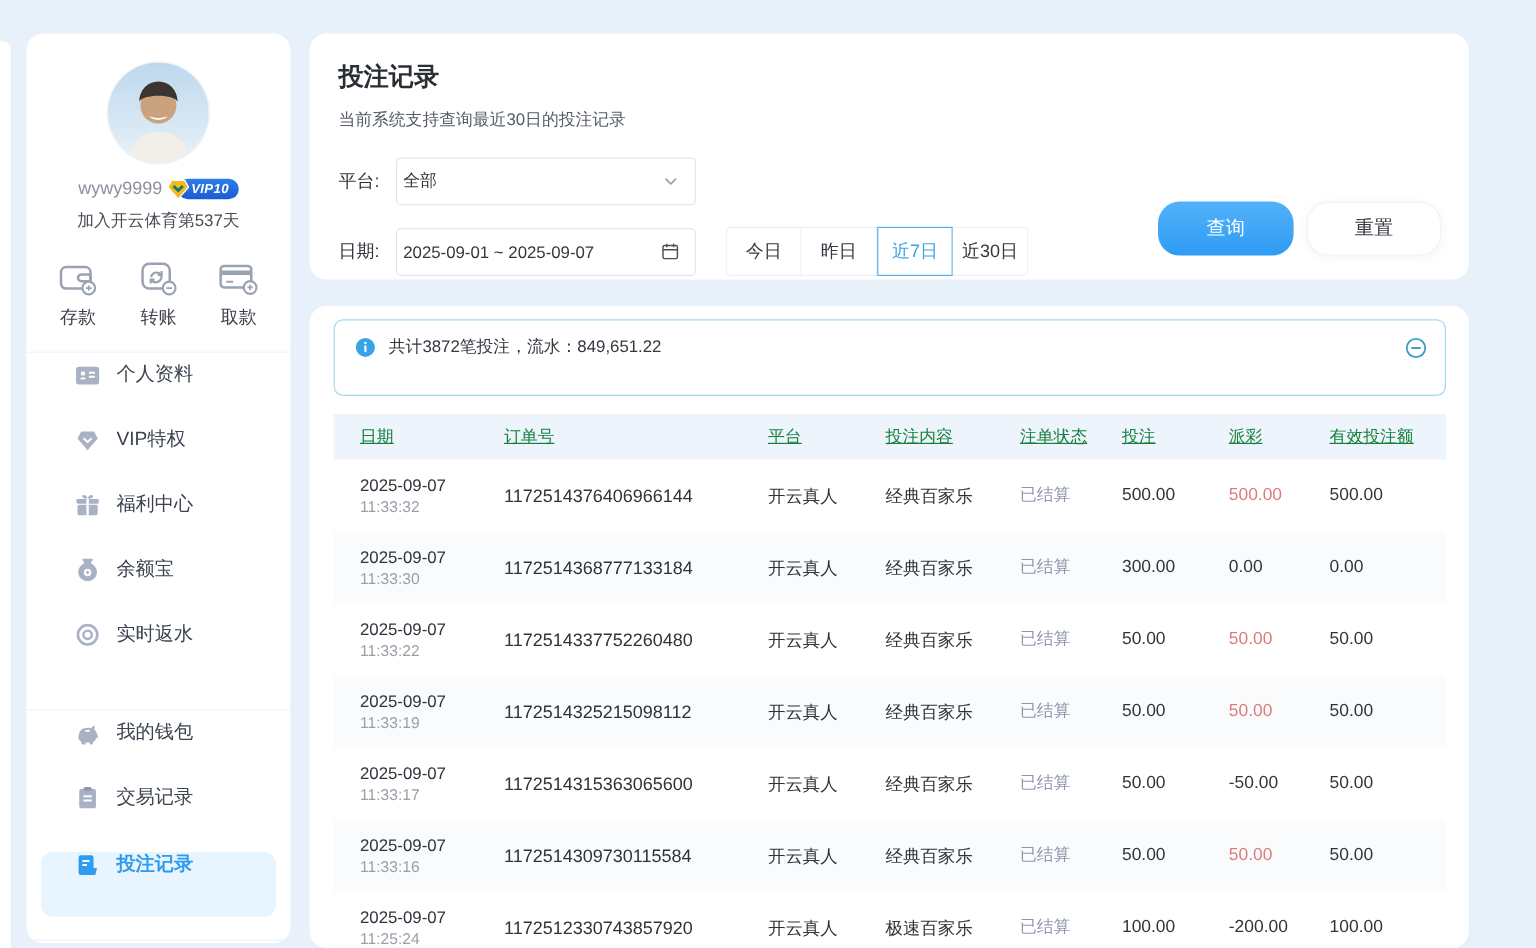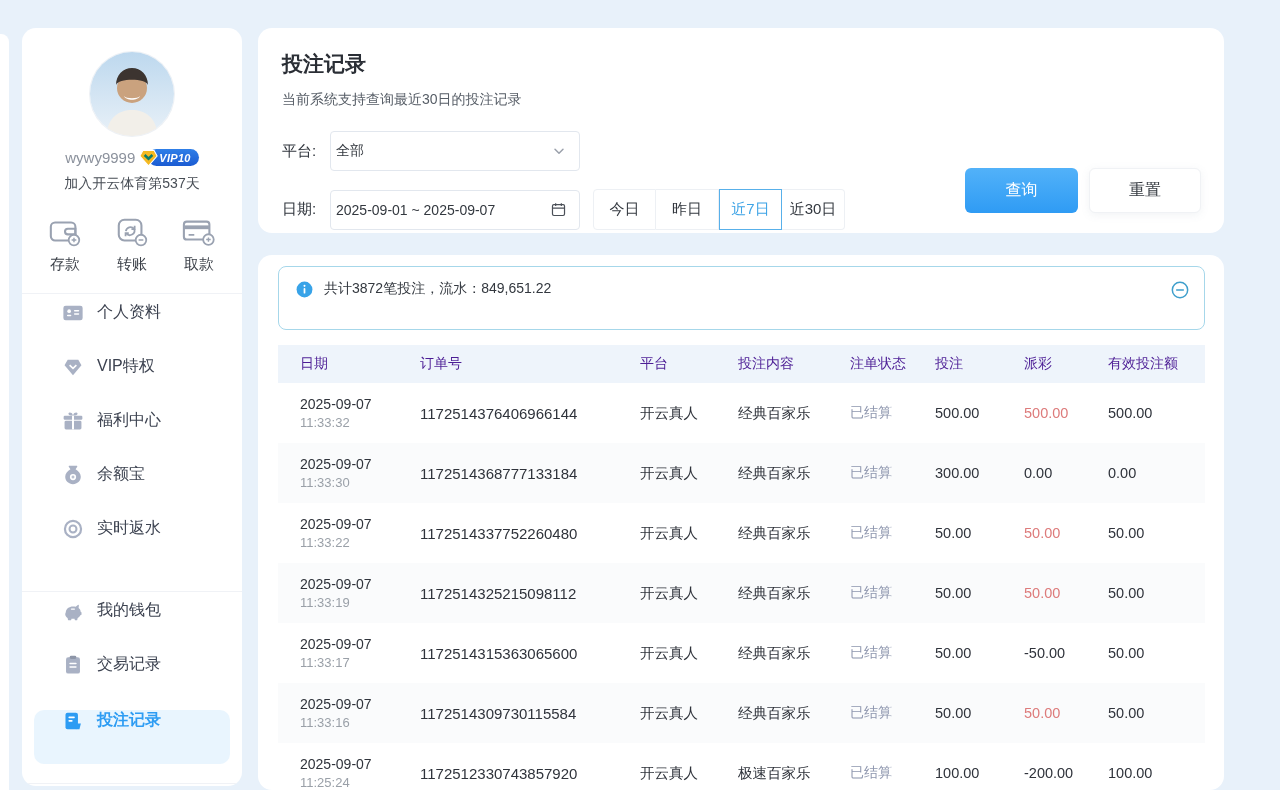--- a/index.html
+++ b/index.html
@@ -32,41 +32,41 @@
   .nav-item.active { margin:2px 12px; padding-left:28px; height:54px; border-radius:10px; background:#e9f5fe; color:var(--accent,#2d9cf3); font-weight:bold; }
 
   
   .top-card { position:absolute; left:258px; top:28px; width:966px; height:205px; background:#fff; border-radius:14px; padding:20px 24px; }
   .page-title { font-size:21px; font-weight:bold; color:#2a2e35; margin:2px 0 13px; }
   .subtitle { font-size:14px; color:#565d66; margin-bottom:22px; }
   .filter-row { display:flex; align-items:center; margin-bottom:18px; }
   .filter-label { width:48px; font-size:15px; color:#2f343c; flex:none; }
   .select-box,.date-box { width:250px; height:40px; border:1px solid #e2e7ee; border-radius:4px; background:#fff; display:flex; align-items:center; justify-content:space-between; padding:0 12px 0 5px; cursor:pointer; }
   .select-value,.date-value { font-size:14px; color:#33383f; }
-  .range-group { display:flex; margin-left:13px; }
+  .range-group { display:flex; margin-left:25px; }
   .range-btn { width:63px; height:41px; background:#fff; border:1px solid #edf0f4; border-left:none; display:flex; align-items:center; justify-content:center; font-size:15px; color:#33383f; cursor:pointer; }
   .range-btn:first-child { border-left:1px solid #edf0f4; border-radius:4px 0 0 4px; }
   .range-btn:last-child { border-radius:0 4px 4px 0; }
   .range-btn.active { border:1px solid #58b0ea; color:#3fa4e6; }
   .action-buttons { position:absolute; right:23px; top:140px; display:flex; gap:11px; }
-  .btn { height:45px; border-radius:6px; font-size:16px; display:flex; align-items:center; justify-content:center; cursor:pointer; }
+  .btn { height:45px; border-radius:18px; font-size:16px; display:flex; align-items:center; justify-content:center; cursor:pointer; }
   .btn-query { width:113px; border:none; background:linear-gradient(180deg,#52b2f9,#2f9bf4); color:#fff; }
   .btn-reset { width:112px; background:#fff; color:#33383f; border:1px solid #f0f2f5; box-shadow:0 2px 8px rgba(120,140,160,.10); }
 
   
   .records-card { position:absolute; left:258px; top:255px; width:966px; height:535px; background:#fff; border-radius:14px; padding:11px 19px 0 20px; overflow:hidden; }
   .summary-box { border:1px solid var(--summary-border,#a6d7ea); border-radius:8px; min-height:64px; padding:10px 14px 8px 16px; display:flex; margin-bottom:15px; }
   .summary-lines { margin-left:10px; flex:1; }
   .summary-line { font-size:14px; color:#33383f; line-height:23px; }
   .win-loss-value { color:var(--negative-red,#e06c6c); }
   .collapse-btn { margin-top:3px; cursor:pointer; flex:none; }
   .summary-icon { margin-top:3px; flex:none; }
 
   .table-header,.trow { display:grid; grid-template-columns:120px 220px 98px 112px 85px 89px 84px 1fr; align-items:center; padding-left:22px; }
-  .table-header { background:#eef4fb; height:38px; font-size:14px; color:#4c1d95; }
+  .table-header { background:#eef4fb; height:38px; font-size:14px; color:#15803d;text-decoration:underline; }
   .trow { height:60px; font-size:14.5px; color:#2f333b; }
   .table-body .trow:nth-child(even) { background:#fafbfc; }
   .cell-date .d { font-size:14px; line-height:19px; }
   .cell-date .t { font-size:13px; color:#9aa0a8; line-height:18px; }
   .cell-order { font-size:15px; }
   .cell-status { color:var(--status-muted,#8e96ae); font-size:14px; }
   .cell-num.red { color:var(--negative-red,#dd7b7b); }
 </style>
 </head>
 <body>

